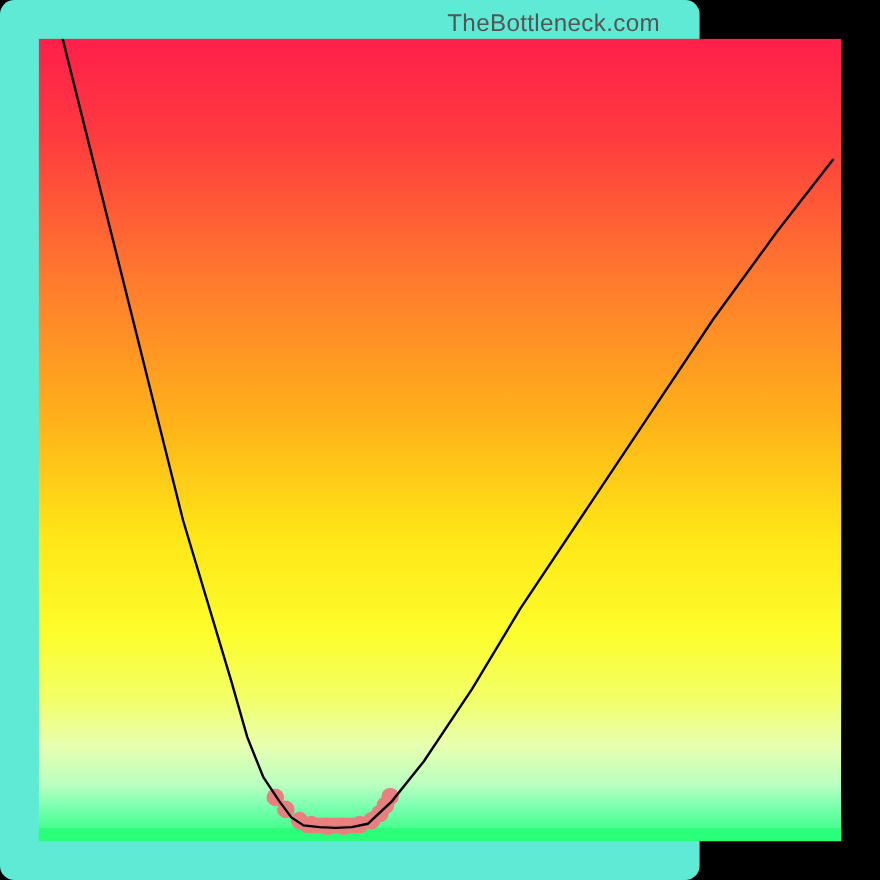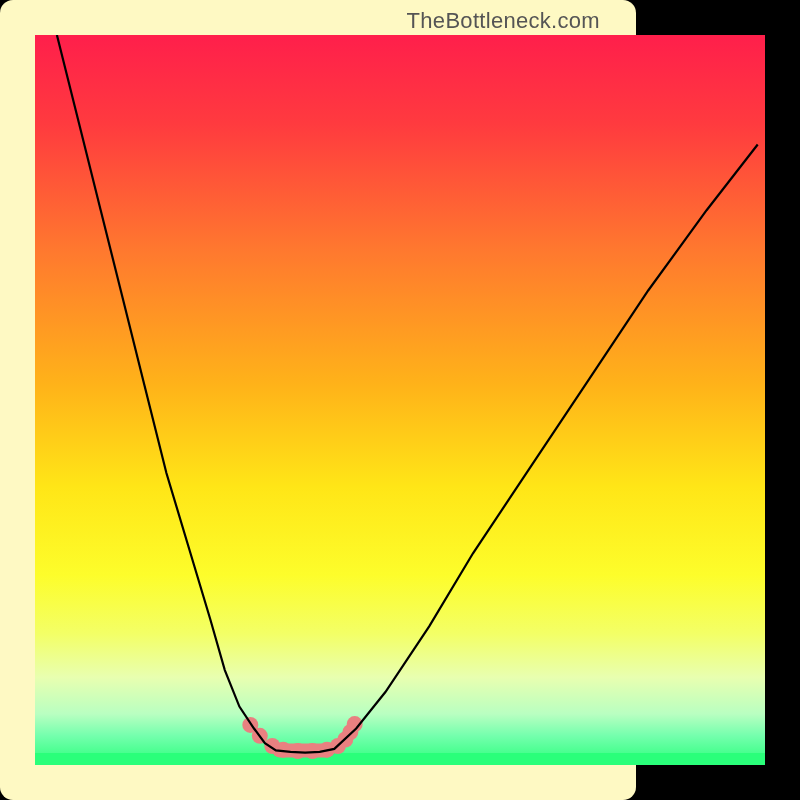--- a/index.html
+++ b/index.html
@@ -8,21 +8,21 @@
     width: 800px;
     height: 800px;
     background: #000000;
     overflow: hidden;
     font-family: Arial, Helvetica, sans-serif;
   }
   .stage {
     position: relative;
     width: 636px;
     height: 800px;
-    background: #fef9c3;
+    background: #5eead4;
     border-radius: 13px;
   }
   .plot-area {
     position: absolute;
     left: 35px;
     top: 35px;
     width: 730px;
     height: 730px;
     overflow: hidden;
   }

